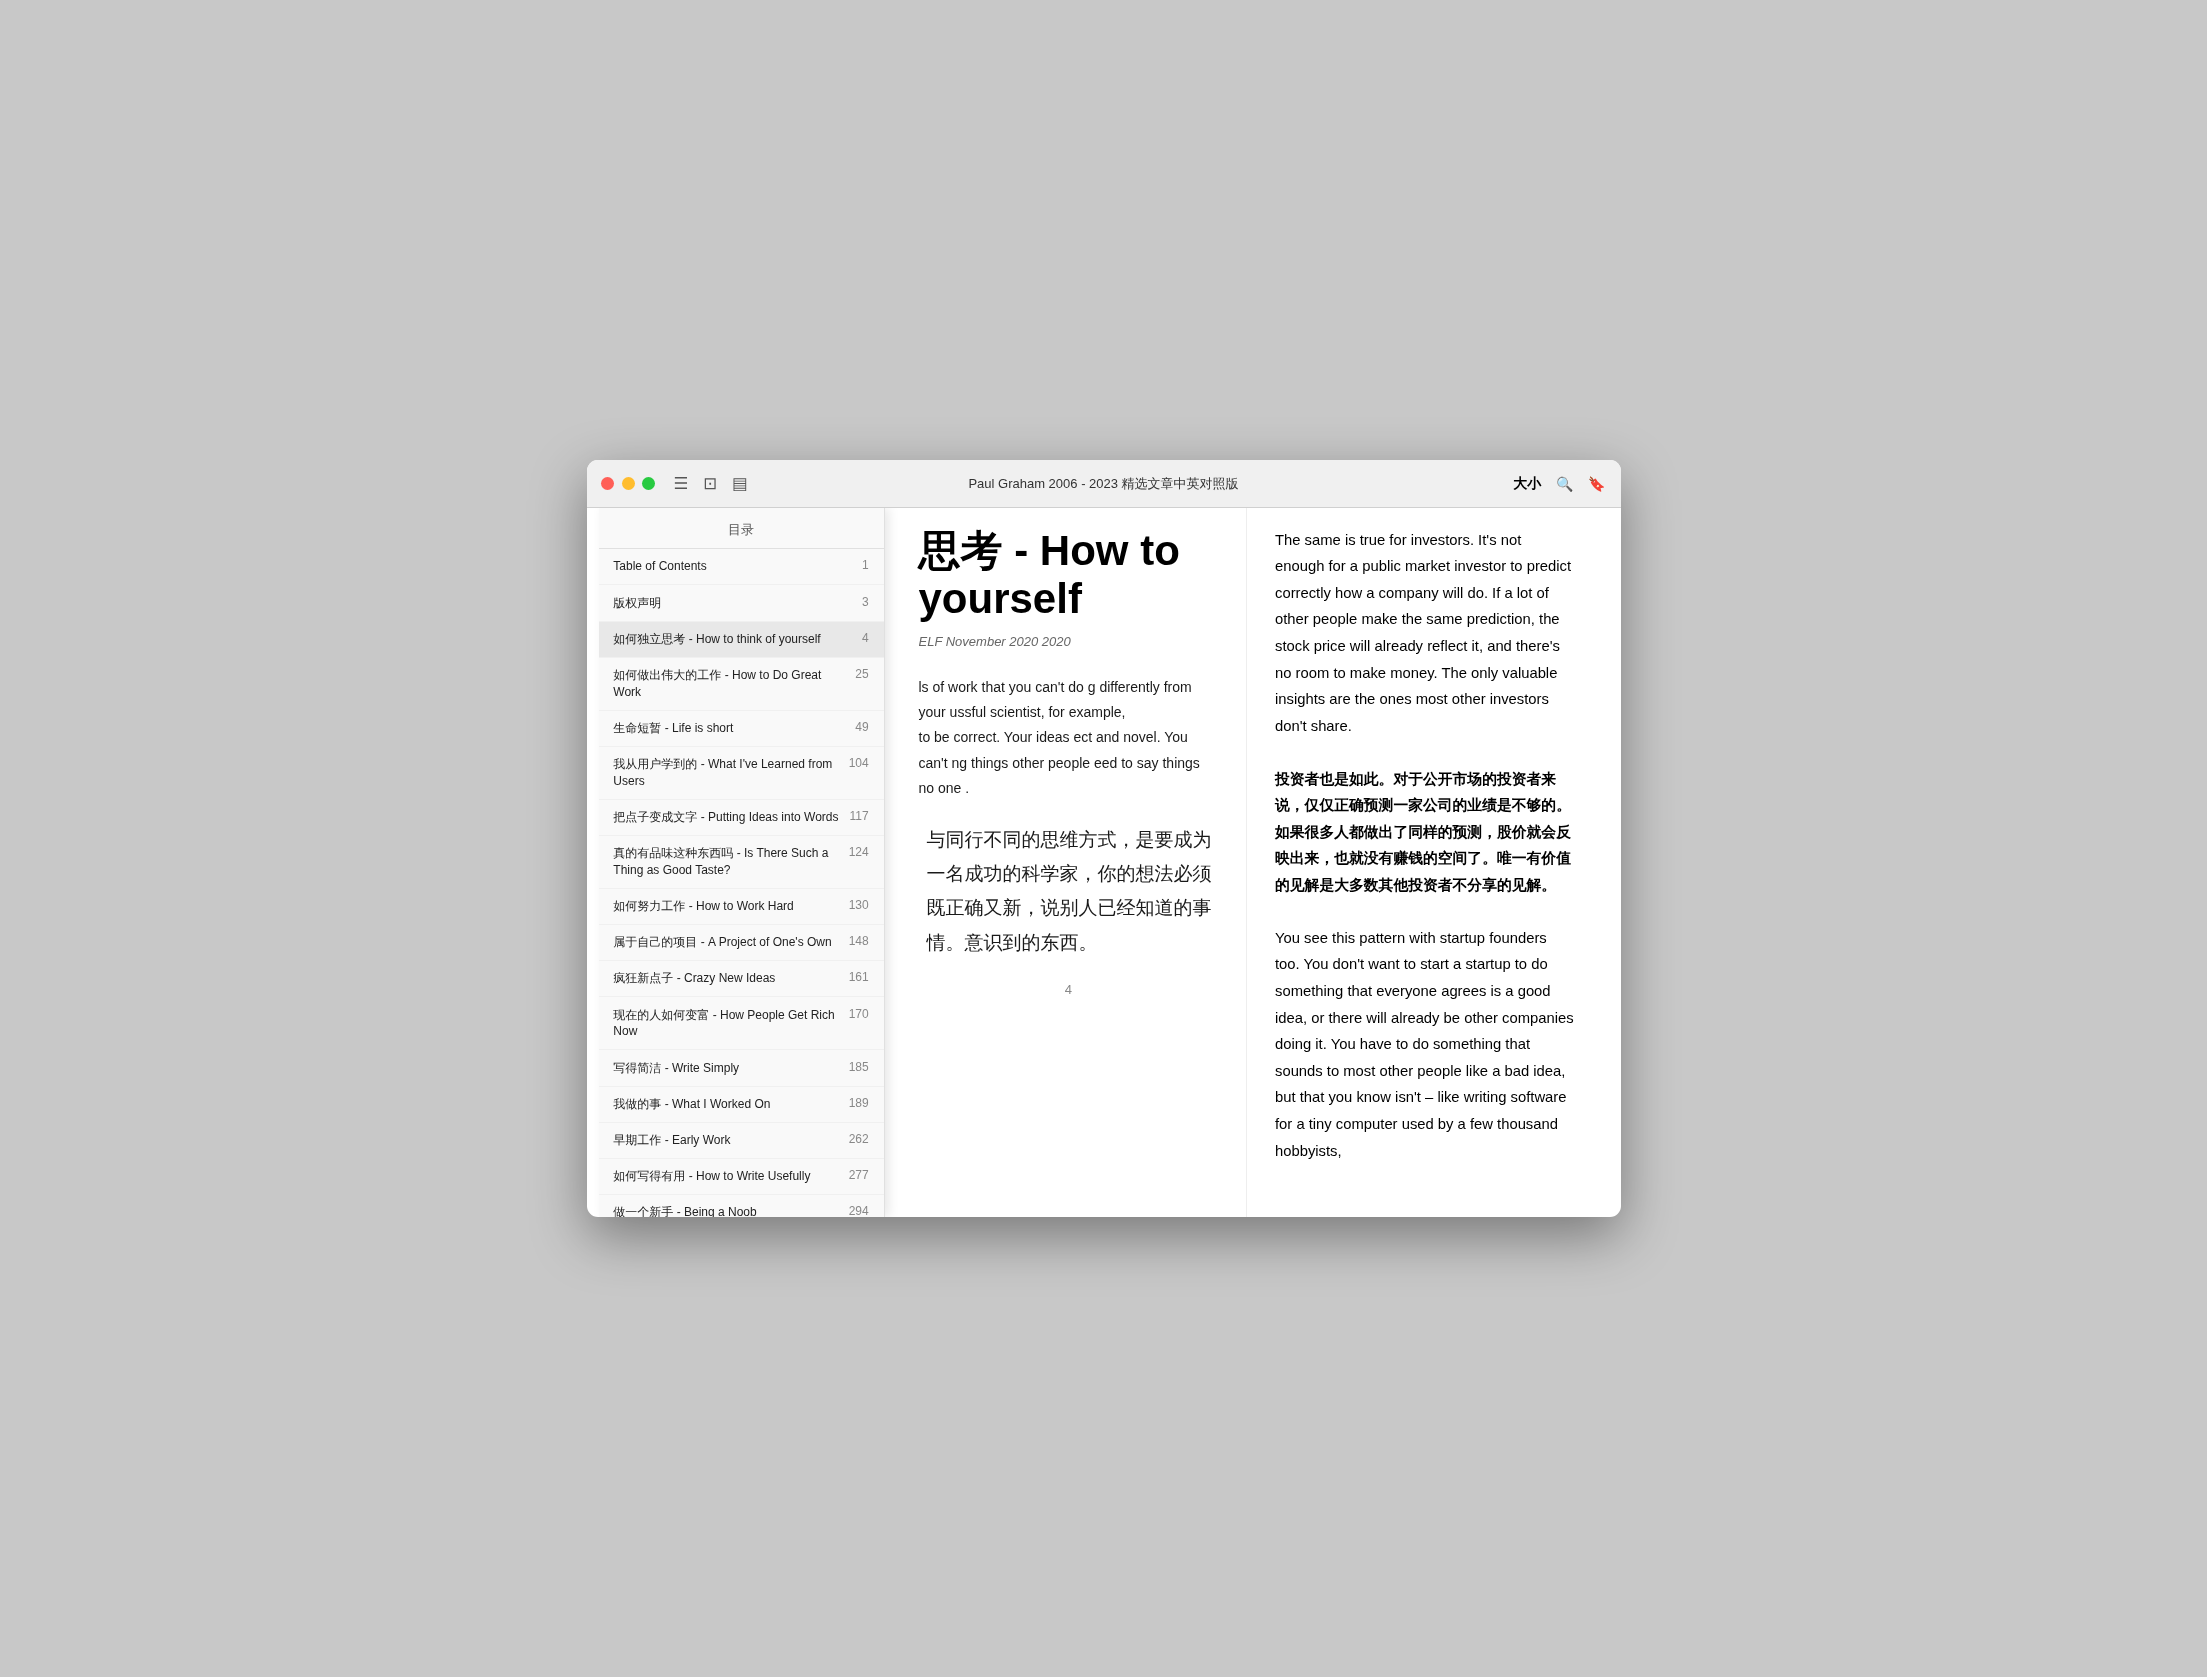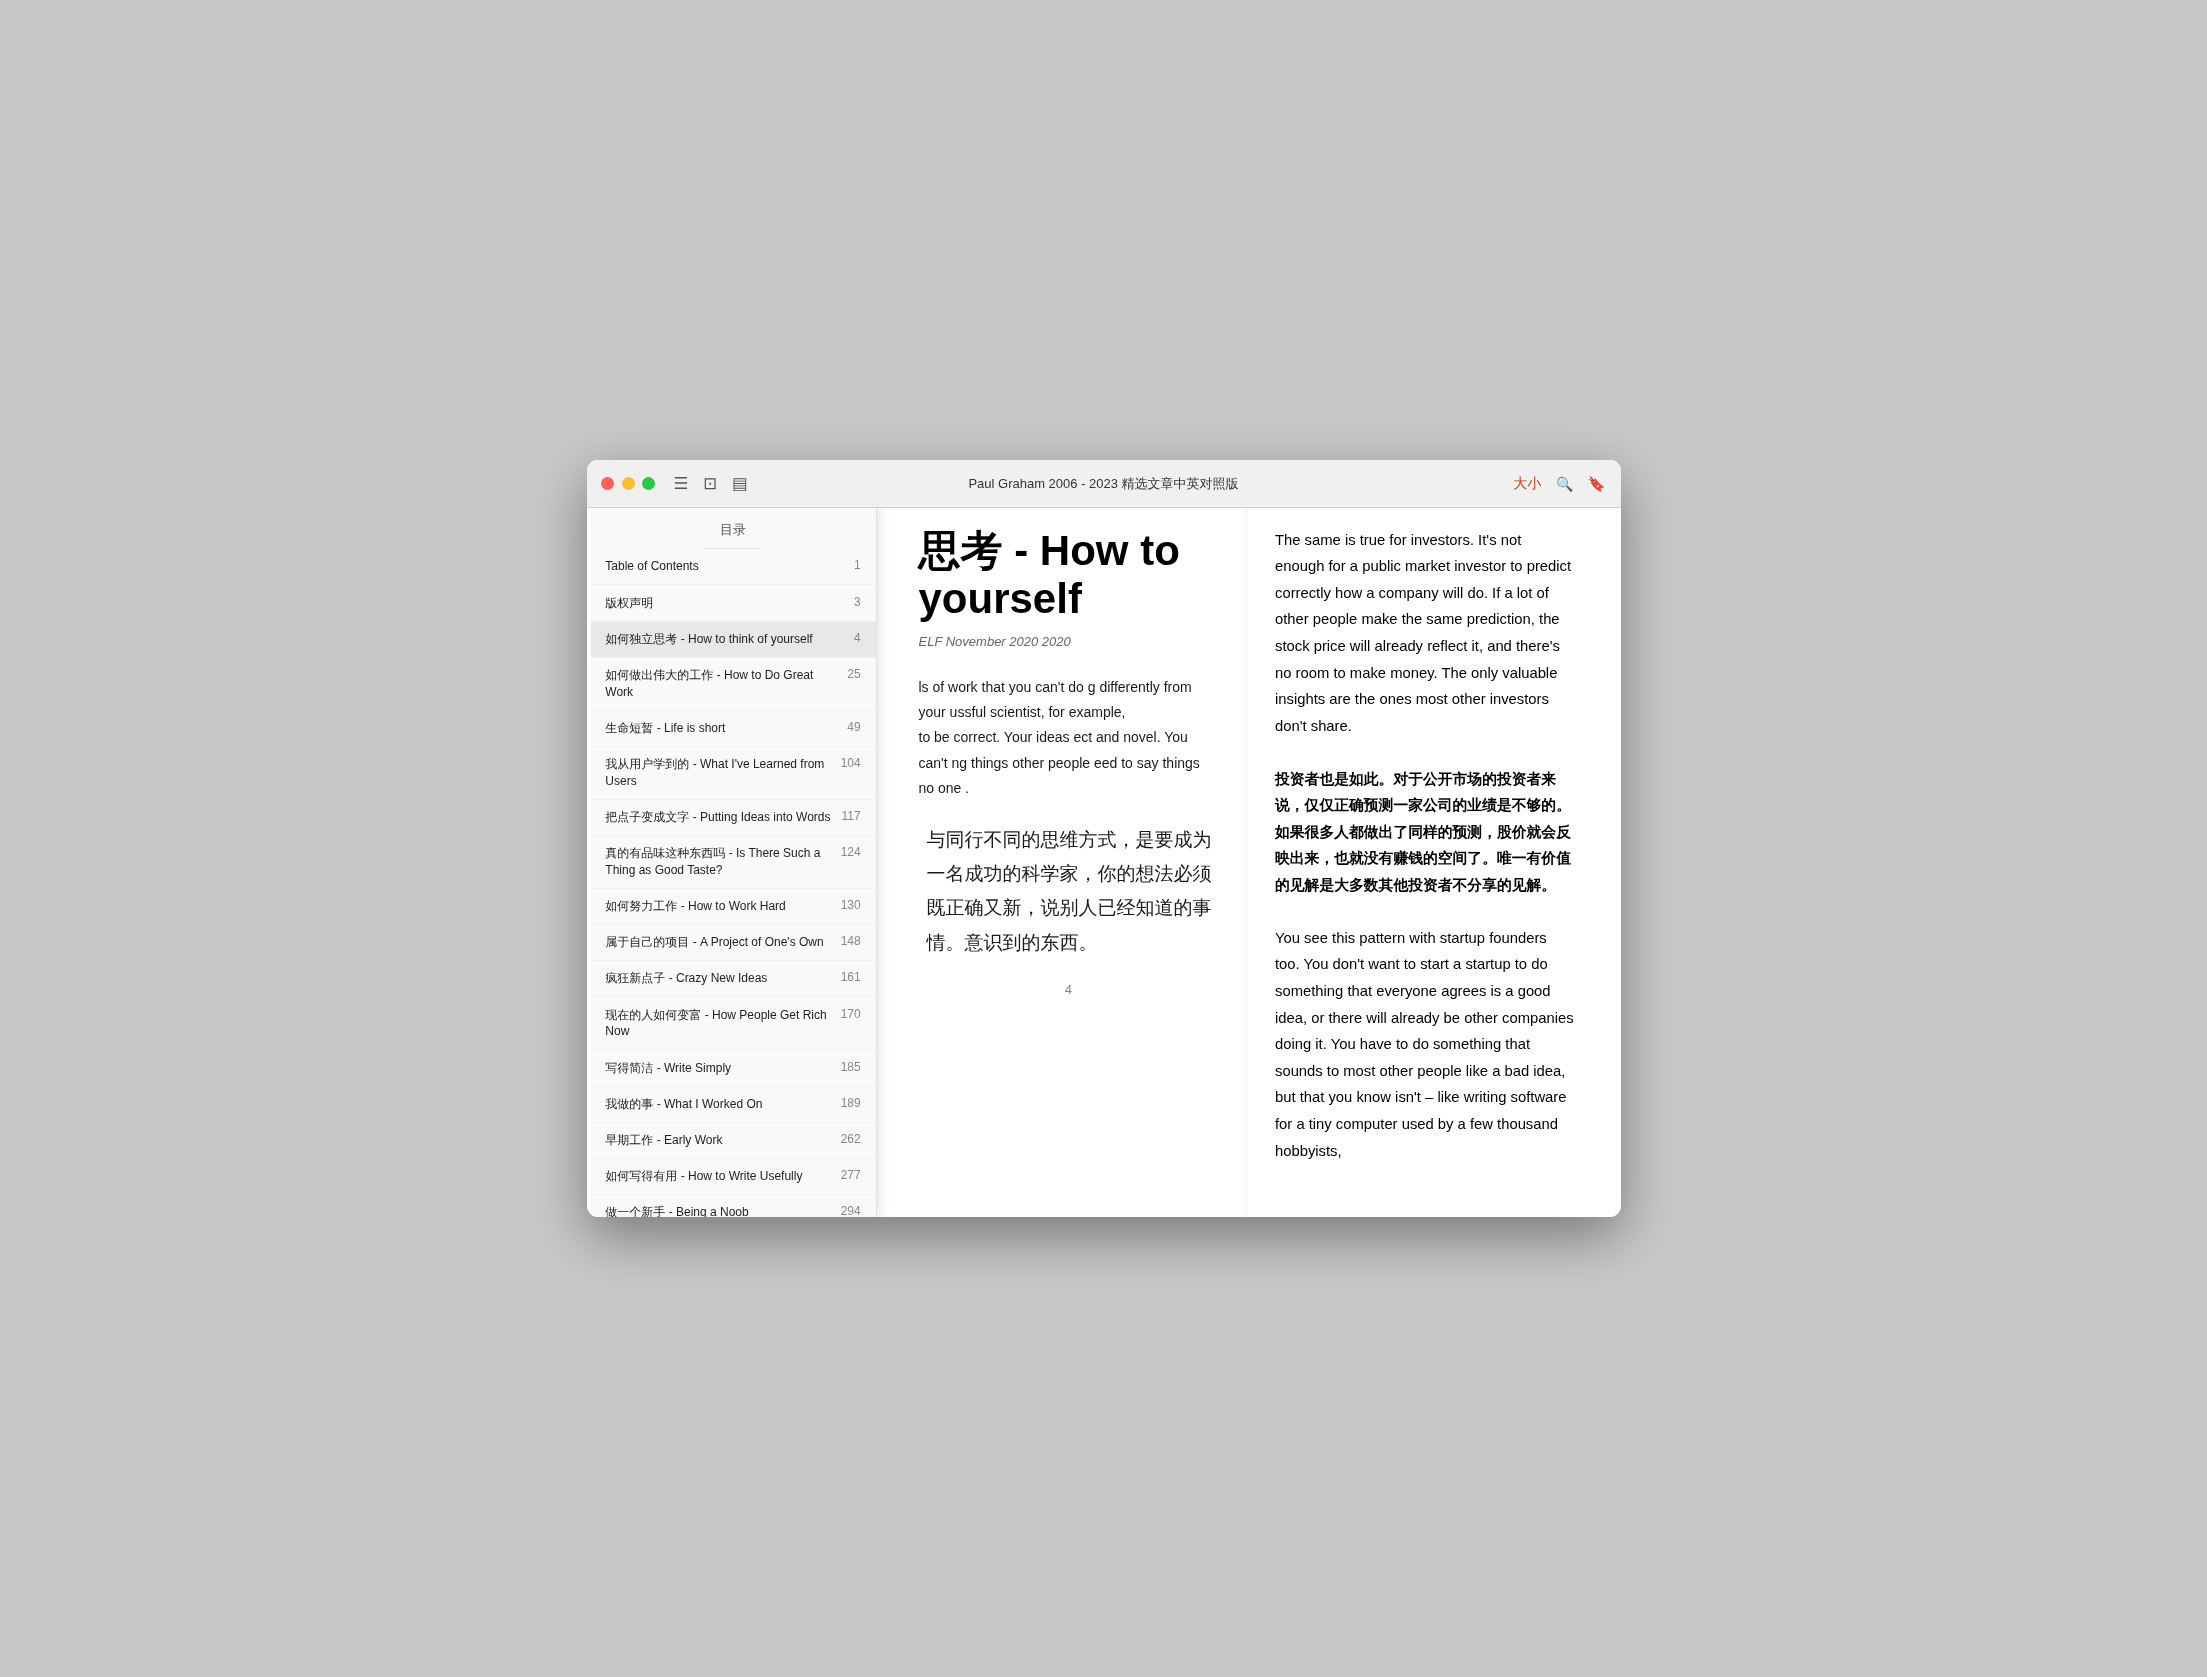--- a/index.html
+++ b/index.html
@@ -62,44 +62,44 @@
       color: #333;
       font-weight: 500;
     }
     .titlebar-right-icons {
       margin-left: auto;
       display: flex;
       gap: 14.8px;
       align-items: center;
     }
     .titlebar-right-icon {
-      color: #c2410c;
+      color: #000000;
       font-size: 14px;
       cursor: pointer;
+      font-weight: bold;
     }
     .content-area {
       display: flex;
       flex: 1;
       overflow: hidden;
       position: relative;
     }
     
     .toc-panel {
       position: absolute;
       top: 0;
-      left: 4px;
+      left: 12px;
       width: 286px;
       height: 100%;
       background: #f9f9f9;
       border-right: 0.9px solid #e0e0e0;
       display: flex;
       flex-direction: column;
       z-index: 10;
       box-shadow: 3.7px 0 11px rgba(0,0,0,0.1);
-      align-items: center;
     }
     .toc-header {
       padding: 13px 14.8px 9.2px;
       text-align: center;
       font-size: 13px;
       color: #555;
       font-weight: 500;
       border-bottom: 0.9px solid #e0e0e0;
     }
     .toc-list {

